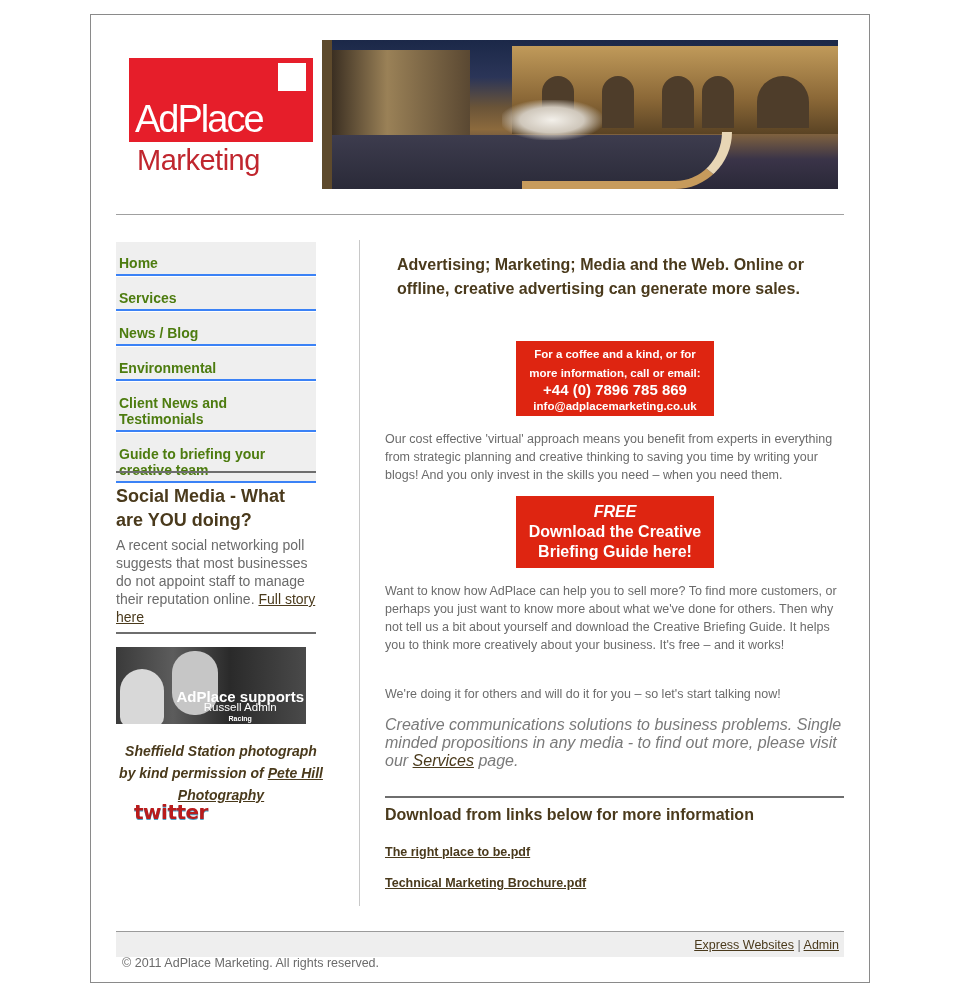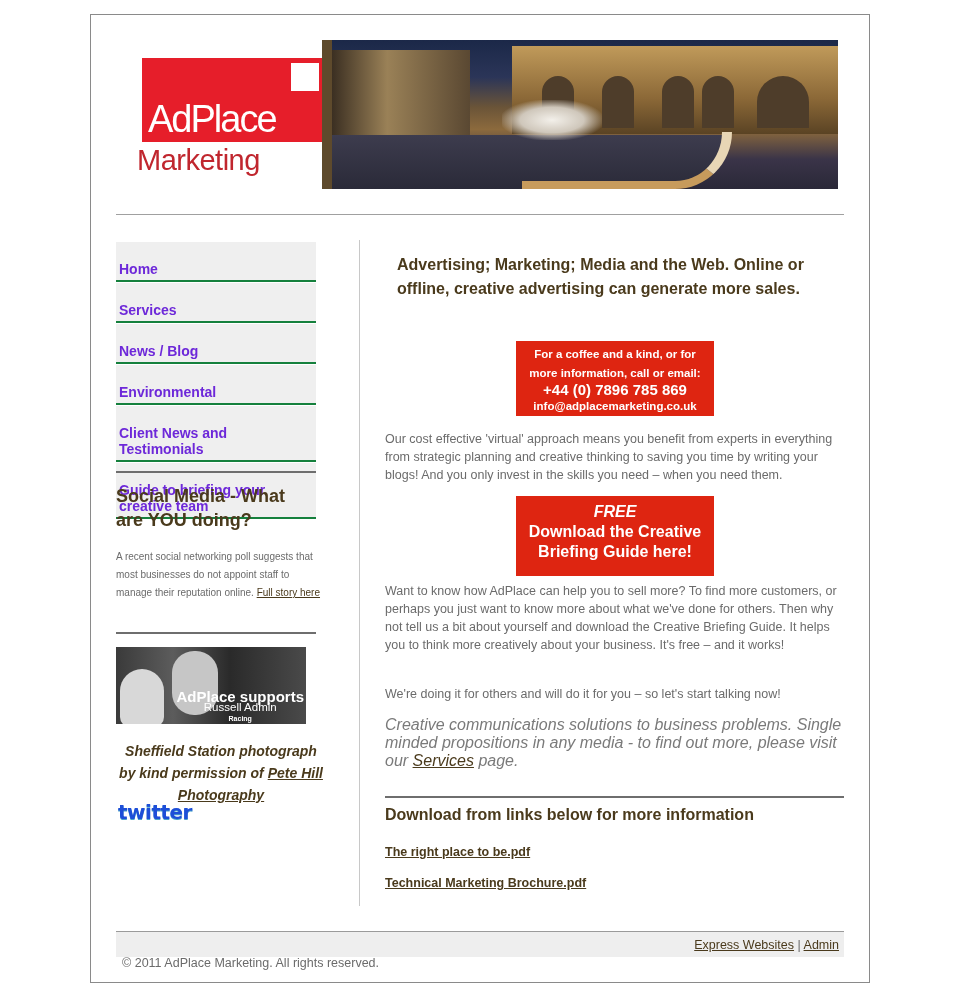--- a/index.html
+++ b/index.html
@@ -1,59 +1,59 @@
 <!DOCTYPE html>
 <html><head>
 <meta charset="utf-8">
 <style>
   * { box-sizing: border-box; }
   body { margin: 0; background: #ffffff; width: 960px; height: 1001px; font-family: "Liberation Sans", sans-serif; color: #6b6b6b; position: relative; overflow: hidden; }
   .page { position: absolute; left: 90px; top: 14px; width: 780px; height: 969px; border: 1px solid #8a8a8a; background: #fff; }
   
   .logo { position: absolute; left: 38px; top: 43px; width: 184px; height: 122px; }
-  .logo-red { position: absolute; left: 0; top: 0; width: 184px; height: 84px; background: #e61e2a; margin-left: 13px; }
+  .logo-red { position: absolute; left: 0; top: 0; width: 184px; height: 84px; background: #e61e2a; }
   .logo-square { position: absolute; right: 7px; top: 5px; width: 28px; height: 28px; background: #fff; }
   .logo-adplace { position: absolute; left: 6px; top: 42px; font-size: 38px; color: #fff; letter-spacing: -2px; line-height: 1; }
   .logo-marketing { position: absolute; left: 8px; top: 88px; font-size: 29px; color: #c0262e; letter-spacing: -0.5px; line-height: 1; }
   .hero { position: absolute; left: 231px; top: 25px; width: 516px; height: 149px; overflow: hidden;
     background: linear-gradient(180deg, #1b2848 0%, #2b3558 25%, #6a5438 45%, #8c6a3d 60%, #3a3448 80%, #2a2838 100%); }
   .hero .left-wall { position: absolute; left: 10px; top: 10px; width: 138px; height: 90px; background: linear-gradient(90deg,#3b2f22,#9a8157 40%,#5a4832); }
   .hero .building { position: absolute; left: 190px; top: 6px; width: 326px; height: 88px; background: linear-gradient(180deg,#c09a5a,#8b6837 60%,#5a4324); }
   .hero .arch { position: absolute; top: 30px; width: 32px; height: 52px; border-radius: 16px 16px 0 0; background: #4e3d2a; }
   .hero .fountain { position: absolute; left: 180px; top: 60px; width: 100px; height: 40px; background: radial-gradient(ellipse at center, #f3f0ea 0%, #cfc7bb 45%, rgba(200,190,180,0) 75%); }
   .hero .pool { position: absolute; left: 10px; top: 95px; width: 390px; height: 54px; background: linear-gradient(180deg,#3d3c4e,#2a2a38); border-radius: 0 0 140px 0; }
   .hero .rim { position: absolute; left: 200px; top: 92px; width: 210px; height: 57px; border-bottom: 8px solid #c79b5c; border-right: 10px solid #e8d6b5; border-radius: 0 0 120px 0; }
   .hero .edge { position: absolute; left: 0; top: 0; width: 10px; height: 149px; background: #5e4a2c; }
   .hr-top { position: absolute; left: 25px; top: 199px; width: 728px; height: 1px; background: #a0a0a0; }
   
   .nav { position: absolute; left: 25px; top: 227px; width: 200px; }
-  .nav-item { display: block; background: #efefef; border-bottom: 2px solid #15803d; margin-bottom: 1px; padding: 19px 3px 3px 3px; font-size: 14px; font-weight: bold; color: #6d28d9; line-height: 16px; text-decoration: none; }
+  .nav-item { display: block; background: #efefef; border-bottom: 2px solid #3b82f6; margin-bottom: 1px; padding: 13px 3px 3px 3px; font-size: 14px; font-weight: bold; color: #4d7c0f; line-height: 16px; text-decoration: none; }
   .side-hr { width: 200px; height: 2px; background: #6e6e6e; }
   .side-hr.a { position: absolute; left: 25px; top: 456px; }
   .side-h { position: absolute; left: 25px; top: 469px; width: 200px; font-size: 18px; font-weight: bold; color: #4a3a1c; line-height: 24px; }
-  .side-p { position: absolute; left: 25px; top: 533px; width: 205px; font-size: 10px; line-height: 18px; color: #6b6b6b; }
+  .side-p { position: absolute; left: 25px; top: 521px; width: 205px; font-size: 14px; line-height: 18px; color: #6b6b6b; }
   .side-p a, .credit a, .foot a, .intro a, .dl-link { color: #4a3a1c; text-decoration: underline; }
   .side-hr.b { position: absolute; left: 25px; top: 617px; }
   .support { position: absolute; left: 25px; top: 632px; width: 190px; height: 77px; background: linear-gradient(90deg,#3a3a3a,#5c5c5c 30%,#2a2a2a 60%,#4a4a4a); overflow: hidden; }
   .face1 { position: absolute; left: 4px; top: 22px; width: 44px; height: 58px; border-radius: 22px 22px 10px 10px; background: #d8d8d8; }
   .face2 { position: absolute; left: 56px; top: 4px; width: 46px; height: 64px; border-radius: 22px; background: #c6c6c6; }
   .support-text { position: absolute; right: 2px; top: 44px; text-align: center; color: #fff; font-weight: bold; line-height: 11px; }
   .support-text .s1 { font-size: 15px; }
   .support-text .s2 { font-size: 11.5px; font-weight: normal; }
   .support-text .s3 { font-size: 7px; }
   .credit { position: absolute; left: 25px; top: 725px; width: 210px; font-size: 14px; font-style: italic; font-weight: bold; color: #4a3a1c; line-height: 22px; text-align: center; }
-  .twitter { position: absolute; left: 27px; top: 785px; font-size: 20px; font-weight: bold; color: #1d4ed8; letter-spacing: -0.5px; font-family: "DejaVu Sans", sans-serif; text-shadow: 0 1px 0 #4aa3c8; }
+  .twitter { position: absolute; left: 43px; top: 785px; font-size: 20px; font-weight: bold; color: #b91c1c; letter-spacing: -0.5px; font-family: "DejaVu Sans", sans-serif; text-shadow: 0 1px 0 #4aa3c8; }
   .vline { position: absolute; left: 268px; top: 225px; width: 1px; height: 666px; background: #c8c8c8; }
   .headline { position: absolute; left: 306px; top: 238px; width: 460px; font-size: 16px; font-weight: bold; color: #4a3a1c; line-height: 24px; }
   .cta1 { position: absolute; left: 425px; top: 326px; width: 198px; height: 75px; background: #de2511; color: #fff; text-align: center; font-weight: bold; padding-top: 3px; }
   .cta1 .l1 { font-size: 11.5px; line-height: 20px; }
   .cta1 .l2 { font-size: 15px; line-height: 16px; }
   .cta1 .l3 { font-size: 11.5px; line-height: 16px; }
   .p1 { position: absolute; left: 294px; top: 415px; width: 465px; font-size: 12.5px; line-height: 18px; }
-  .cta2 { position: absolute; left: 425px; top: 481px; width: 198px; height: 80px; background: #de2511; color: #fff; text-align: center; font-weight: bold; font-size: 16px; line-height: 20px; padding-top: 6px; }
+  .cta2 { position: absolute; left: 425px; top: 481px; width: 198px; height: 72px; background: #de2511; color: #fff; text-align: center; font-weight: bold; font-size: 16px; line-height: 20px; padding-top: 6px; }
   .cta2 .free { font-style: italic; }
   .p2 { position: absolute; left: 294px; top: 567px; width: 455px; font-size: 12.5px; line-height: 18px; }
   .p3 { position: absolute; left: 294px; top: 670px; width: 460px; font-size: 12.5px; line-height: 18px; }
   .intro { position: absolute; left: 294px; top: 701px; width: 470px; font-size: 16px; font-style: italic; line-height: 18px; color: #7a7a7a; }
   .main-hr { position: absolute; left: 294px; top: 781px; width: 459px; height: 2px; background: #6e6e6e; }
   .dl-h { position: absolute; left: 294px; top: 791px; font-size: 16px; font-weight: bold; color: #4a3a1c; }
   .dl-link { position: absolute; left: 294px; font-size: 12.5px; font-weight: bold; }
   .dl-link.a { top: 830px; }
   .dl-link.b { top: 861px; }
   

